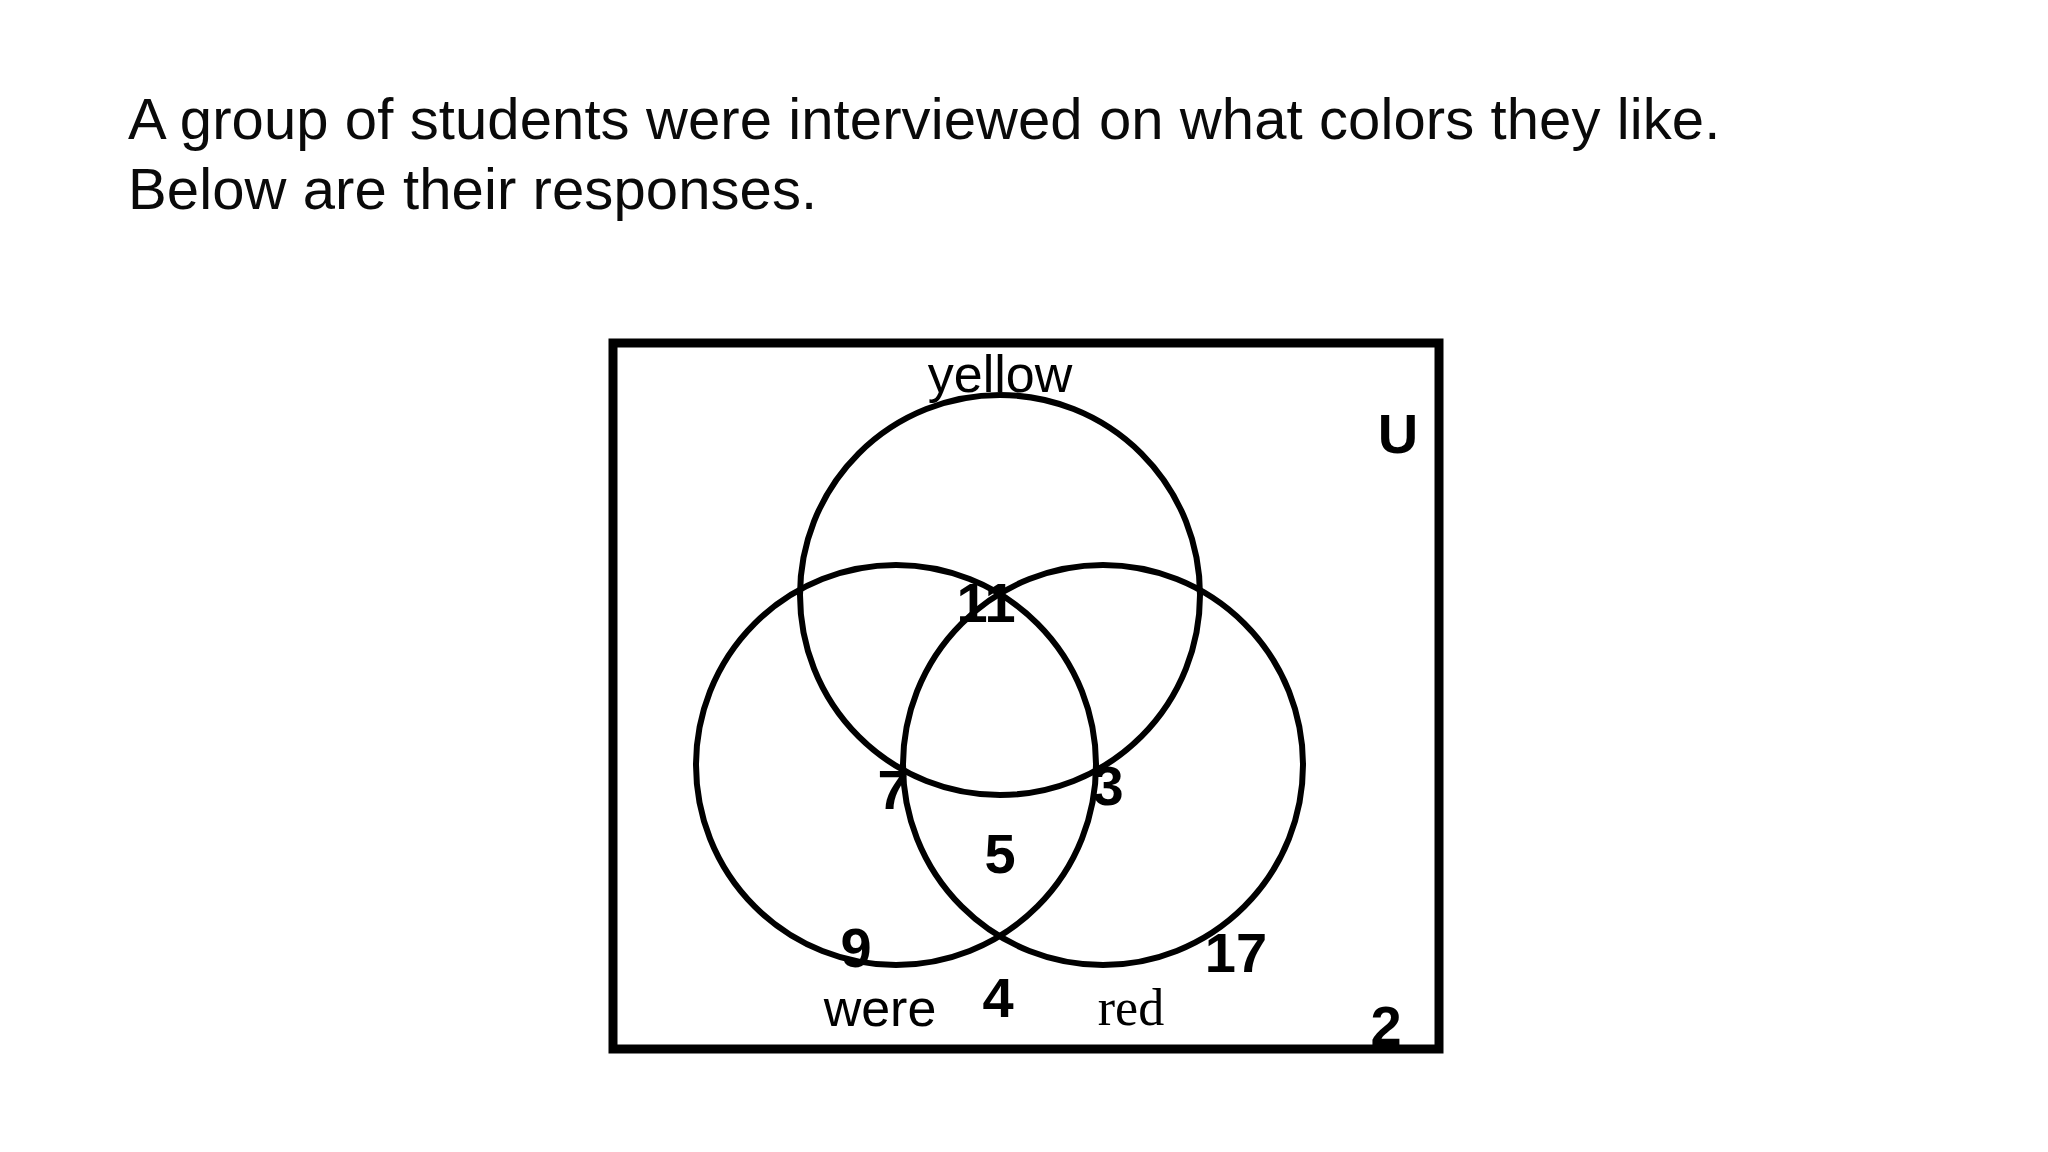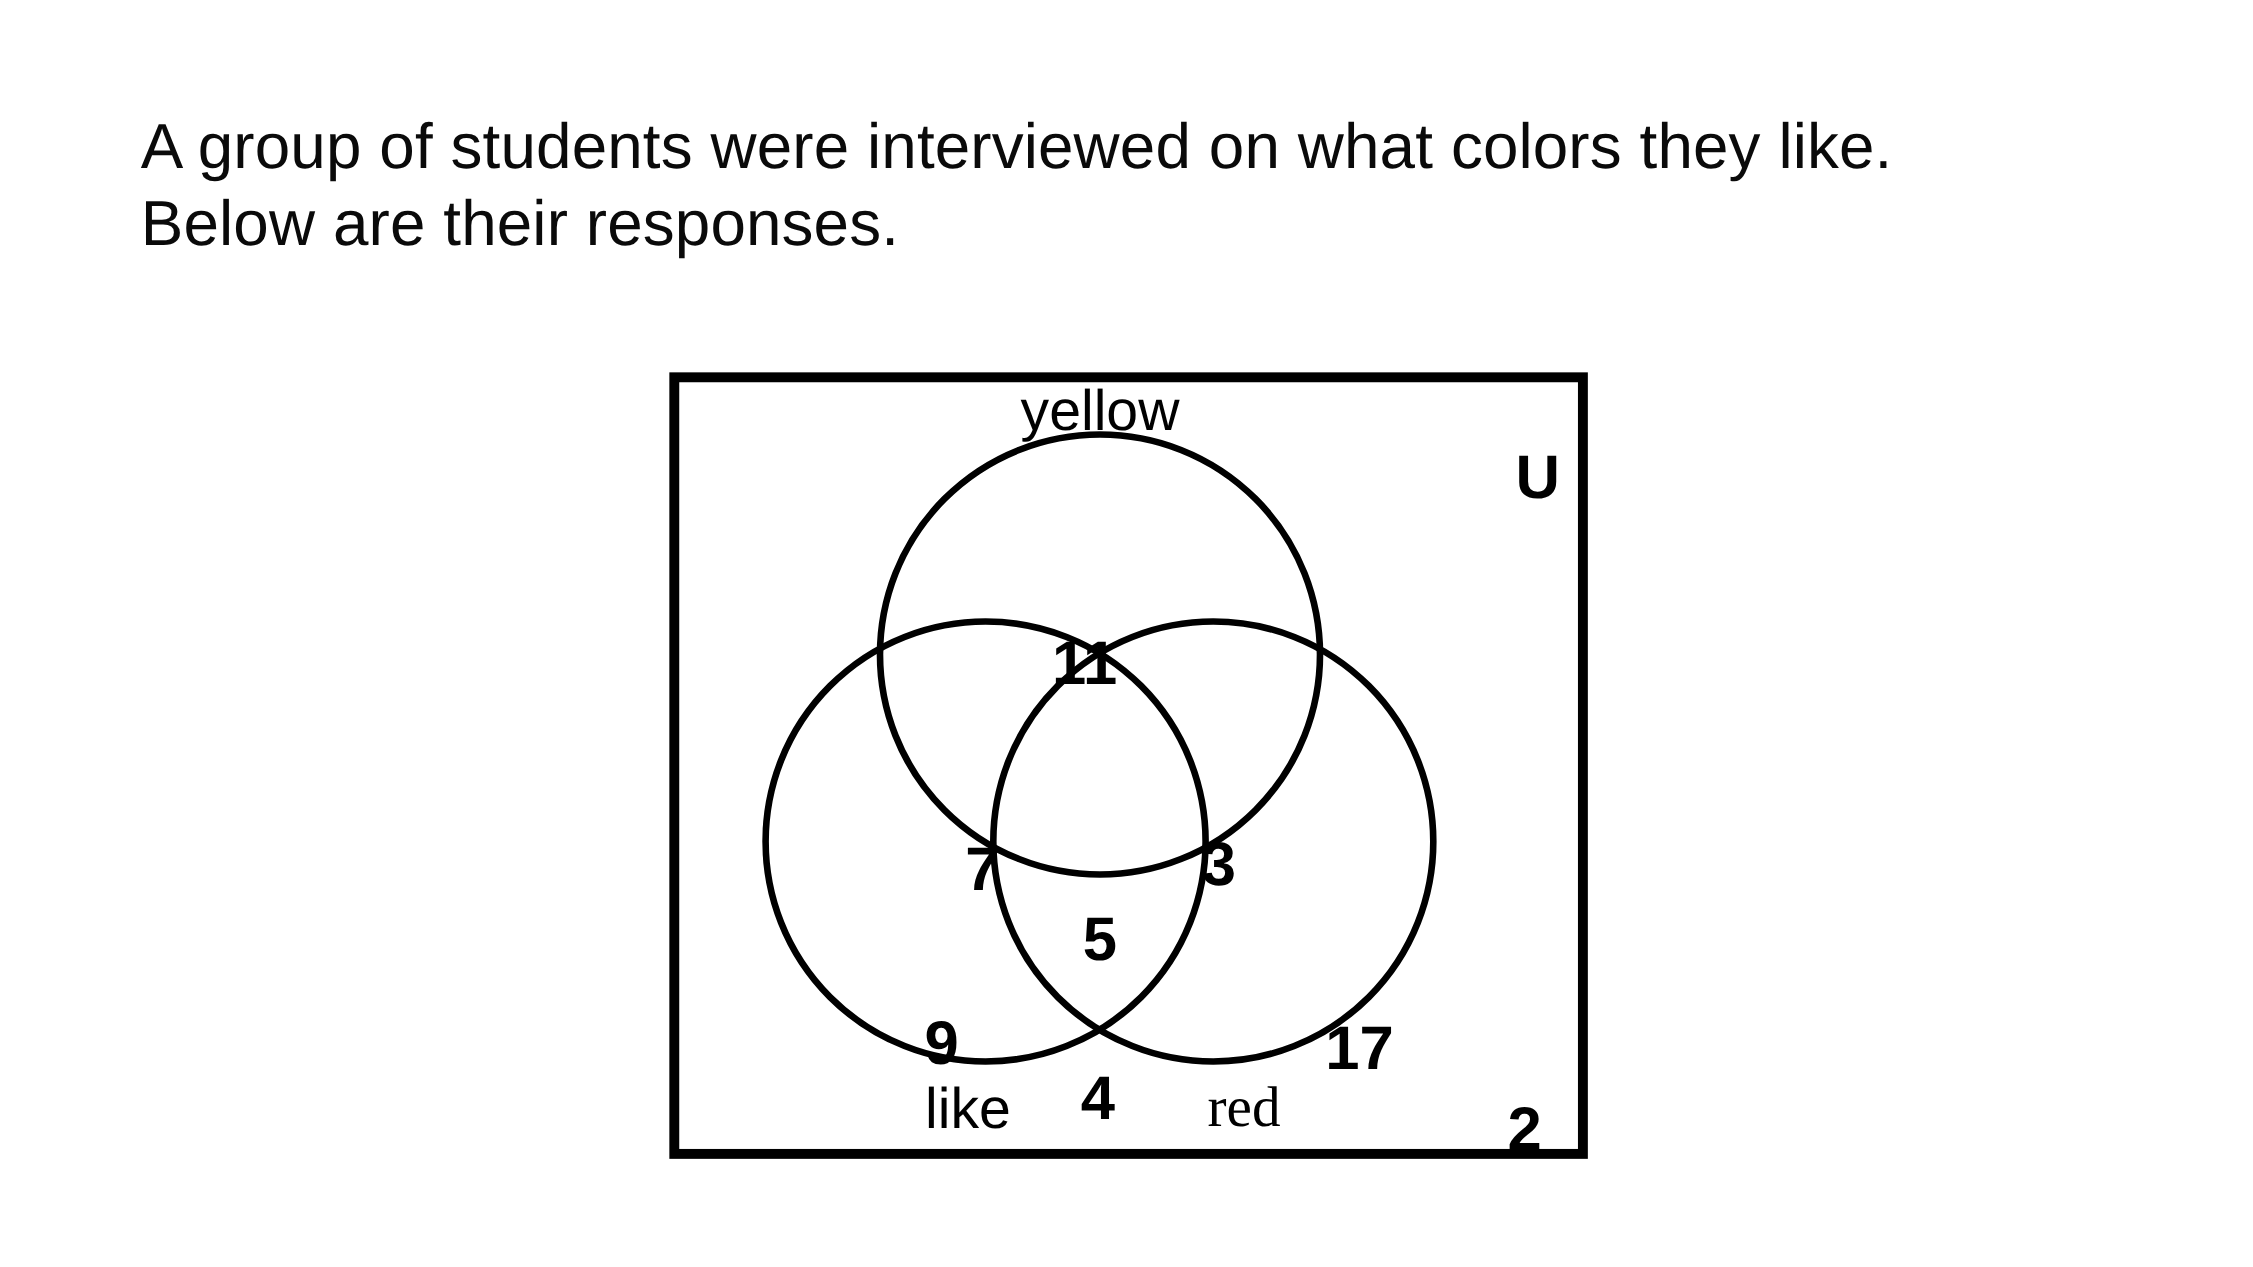--- a/index.html
+++ b/index.html
@@ -13,21 +13,21 @@
     position: relative;
     overflow: hidden;
     font-family: "Liberation Sans", sans-serif;
     color: #000000;
   }
 
   
   #prompt-text {
     position: absolute;
     left: 128px;
-    top: 99px;
+    top: 84px;
     width: 1700px;
     font-size: 58px;
     line-height: 1.20;
     font-weight: 400;
     color: #0a0a0a;
     letter-spacing: 0.1px;
     white-space: pre-wrap;
   }
 
   
@@ -97,21 +97,21 @@
 
     <circle cx="392" cy="257" r="200" fill="none" stroke="#000000" stroke-width="6"></circle>
 
     <circle cx="288" cy="427" r="200" fill="none" stroke="#000000" stroke-width="6"></circle>
 
     <circle cx="495" cy="427" r="200" fill="none" stroke="#000000" stroke-width="6"></circle>
   </svg>
 
   <div class="venn-label set-name" id="label-yellow">yellow</div>
 
-  <div class="venn-label set-name" id="label-blue">like</div>
+  <div class="venn-label set-name" id="label-blue">were</div>
 
   <div class="venn-label set-name" id="label-red">red</div>
 
   <div class="venn-label universe-mark" id="label-universe">U</div>
 
   <div class="venn-label count" id="count-yellow-only">11</div>
 
   <div class="venn-label count" id="count-yellow-blue">7</div>
 
   <div class="venn-label count" id="count-yellow-red">3</div>

